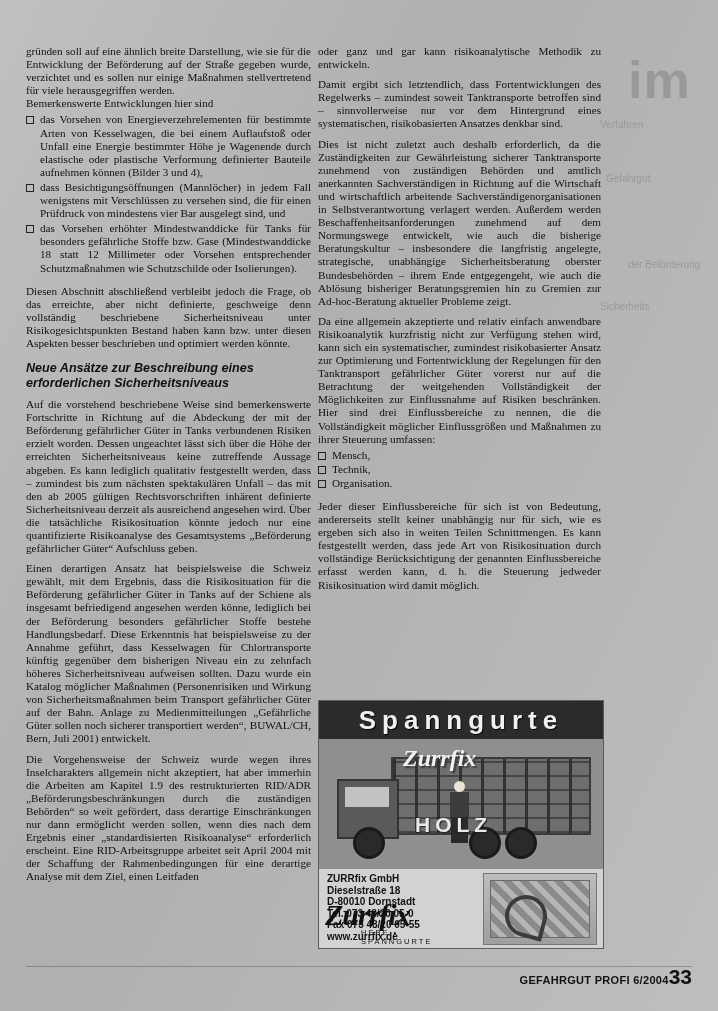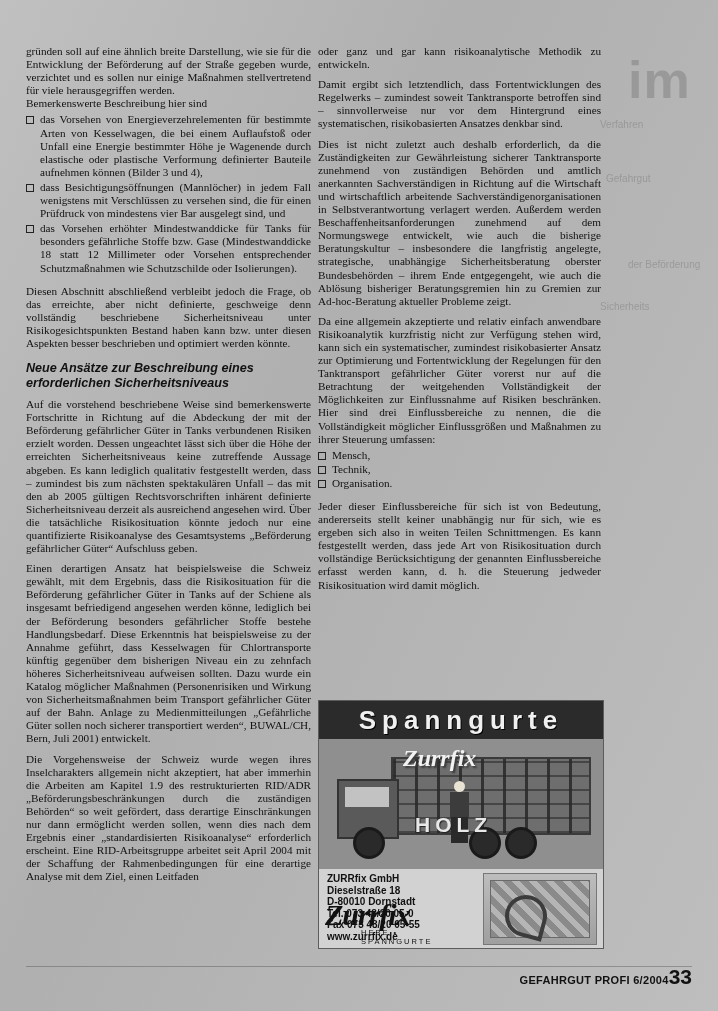--- a/index.html
+++ b/index.html
@@ -309,21 +309,21 @@
 <div class="page">
 
   <div class="ghost big" style="left:628px; top:50px;">im</div>
   <div class="ghost small" style="left:600px; top:118px; width:100px;">Verfahren</div>
   <div class="ghost small" style="left:606px; top:172px; width:100px;">Gefahrgut</div>
   <div class="ghost small" style="left:596px; top:258px; width:110px;margin-left:32px;">der Beförderung</div>
   <div class="ghost small" style="left:600px; top:300px; width:110px;">Sicherheits</div>
 
   <div class="col left">
     <p>gründen soll auf eine ähnlich breite Darstellung, wie sie für die Entwicklung der Beförderung auf der Straße gegeben wurde, verzichtet und es sollen nur einige Maßnahmen stellvertretend für viele herausgegriffen werden.</p>
-    <p>Bemerkenswerte Beschreibung hier sind</p>
+    <p>Bemerkenswerte Entwicklungen hier sind</p>
     <ul class="boxlist">
       <li>das Vorsehen von Energieverzehrelementen für bestimmte Arten von Kesselwagen, die bei einem Auflaufstoß oder Unfall eine Energie bestimmter Höhe je Wagenende durch elastische oder plastische Verformung definierter Bauteile aufnehmen können (Bilder 3 und 4),</li>
       <li>dass Besichtigungsöffnungen (Mannlöcher) in jedem Fall wenigstens mit Verschlüssen zu versehen sind, die für einen Prüfdruck von mindestens vier Bar ausgelegt sind, und</li>
       <li>das Vorsehen erhöhter Mindestwanddicke für Tanks für besonders gefährliche Stoffe bzw. Gase (Mindestwanddicke 18 statt 12 Millimeter oder Vorsehen entsprechender Schutzmaßnahmen wie Schutzschilde oder Isolierungen).</li>
     </ul>
     <div class="gap"></div>
     <p>Diesen Abschnitt abschließend verbleibt jedoch die Frage, ob das erreichte, aber nicht definierte, geschweige denn vollständig beschriebene Sicherheitsniveau unter Risikogesichtspunkten Bestand haben kann bzw. unter diesen Aspekten besser beschrieben und optimiert werden könnte.</p>
     <h2 class="section">Neue Ansätze zur Beschreibung eines erforderlichen Sicherheitsniveaus</h2>
     <p>Auf die vorstehend beschriebene Weise sind bemerkenswerte Fortschritte in Richtung auf die Abdeckung der mit der Beförderung gefährlicher Güter in Tanks verbundenen Risiken erzielt worden. Dessen ungeachtet lässt sich über die Höhe der erreichten Sicherheitsniveaus keine zutreffende Aussage abgeben. Es kann lediglich qualitativ festgestellt werden, dass – zumindest bis zum nächsten spektakulären Unfall – das mit den ab 2005 gültigen Rechtsvorschriften inhärent definierte Sicherheitsniveau derzeit als ausreichend angesehen wird. Über die tatsächliche Risikosituation könnte jedoch nur eine quantifizierte Risikoanalyse des Gesamtsystems „Beförderung gefährlicher Güter“ Aufschluss geben.</p>
     <div class="gap"></div>

